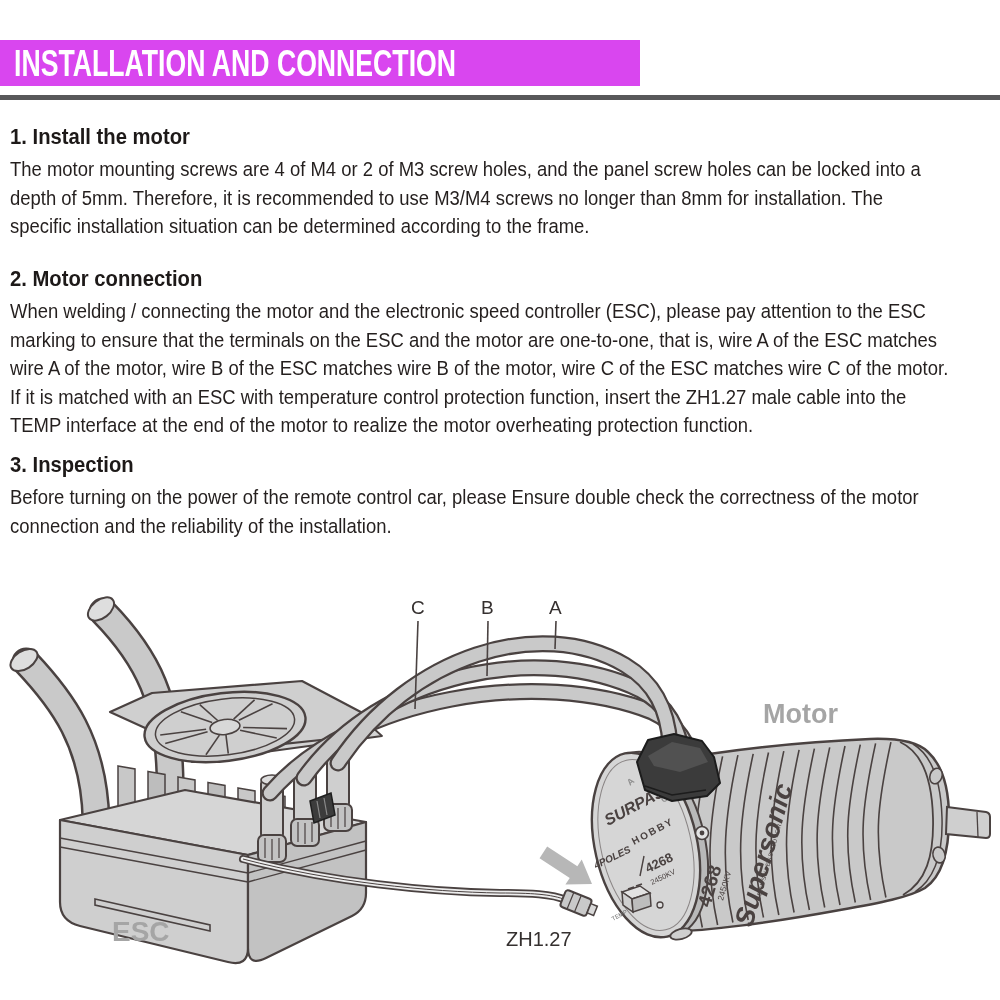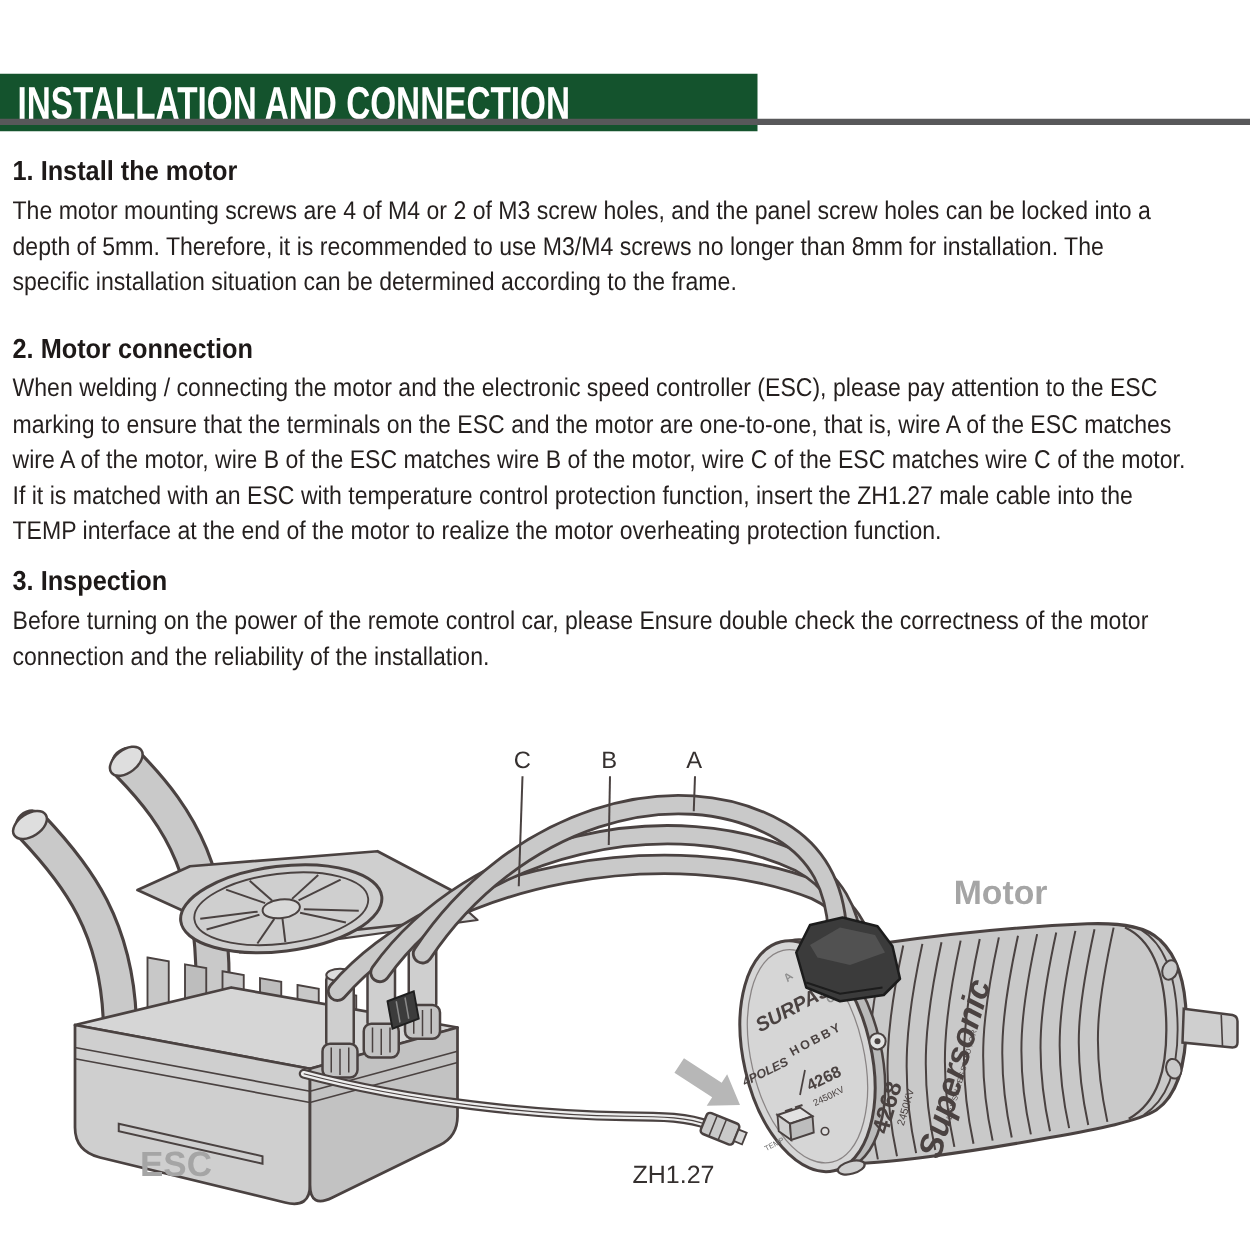--- a/index.html
+++ b/index.html
@@ -1,18 +1,18 @@
 <!DOCTYPE html>
 <html><head>
 <meta charset="utf-8">
 <style>
   html,body{margin:0;padding:0;background:#ffffff;}
   .page{position:relative;width:1000px;height:1000px;background:#fff;overflow:hidden;
         font-family:"Liberation Sans",sans-serif;color:#241f1e;}
-  .banner{position:absolute;left:0;top:59px;width:606px;height:46px;background:#14532d;}
+  .banner{position:absolute;left:0;top:40px;width:606px;height:46px;background:#d946ef;padding-left:34px;}
   .banner-text{position:absolute;left:14px;top:3px;white-space:nowrap;
         font-size:37px;font-weight:bold;color:#ffffff;letter-spacing:0px;
         transform:scaleX(0.72);transform-origin:left top;}
   .banner-strip{position:absolute;left:0;top:95px;width:1000px;height:5px;background:#58585a;}
   .sec-heading{position:absolute;left:10px;margin:0;font-size:22px;font-weight:bold;color:#1d1918;
         white-space:nowrap;transform:scaleX(0.92);transform-origin:left top;}
   .sec-body{position:absolute;left:10px;margin:0;width:1150px;font-size:20.5px;line-height:28.5px;
         color:#241f1e;white-space:pre-line;transform:scaleX(0.90);transform-origin:left top;}
   #h1{top:124px;} #p1{top:155px;}
   #h2{top:266px;} #p2{top:297px;}

